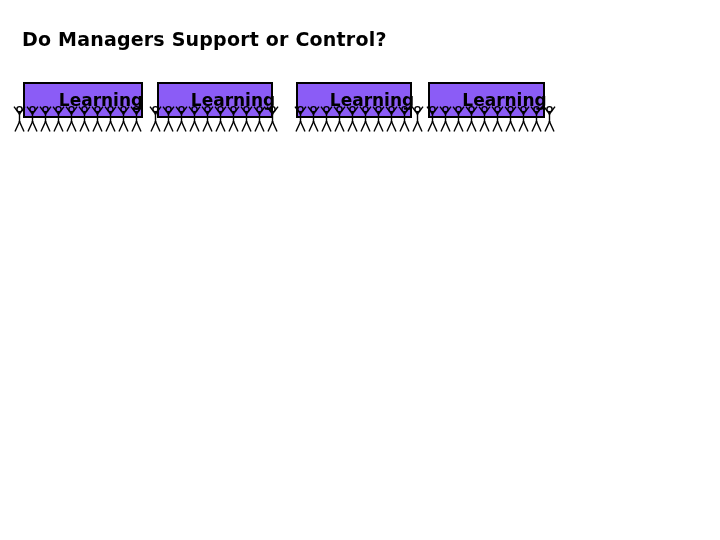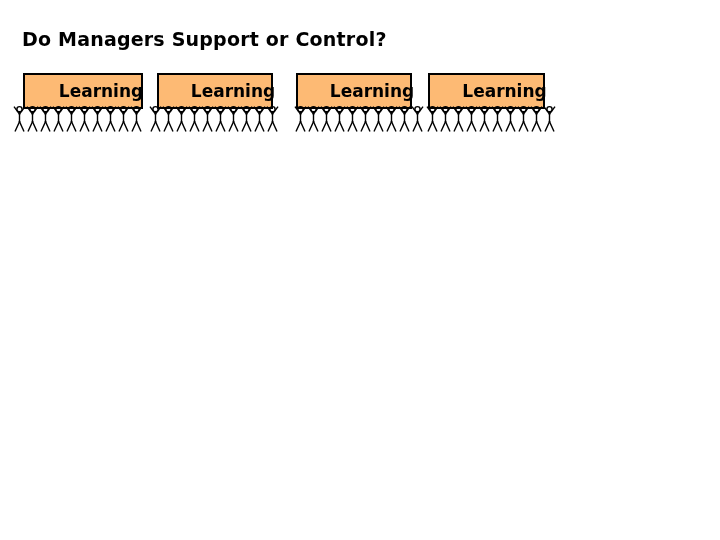--- a/index.html
+++ b/index.html
@@ -39,24 +39,24 @@
 
   
   .group {
     position: absolute;
     top: 65px;
   }
 
   .group-box {
     position: absolute;
     left: 0;
-    top: 8px;
+    top: 17px;
     box-sizing: border-box;
     border: 2px solid #000000;
-    background: #fdba74;
+    background: #8b5cf6;
     display: flex;
     align-items: center;
     justify-content: center;
     padding-left: 36px;
   }
 
   .group-box-label {
     font-size: 17px;
     font-weight: bold;
     color: #000000;

